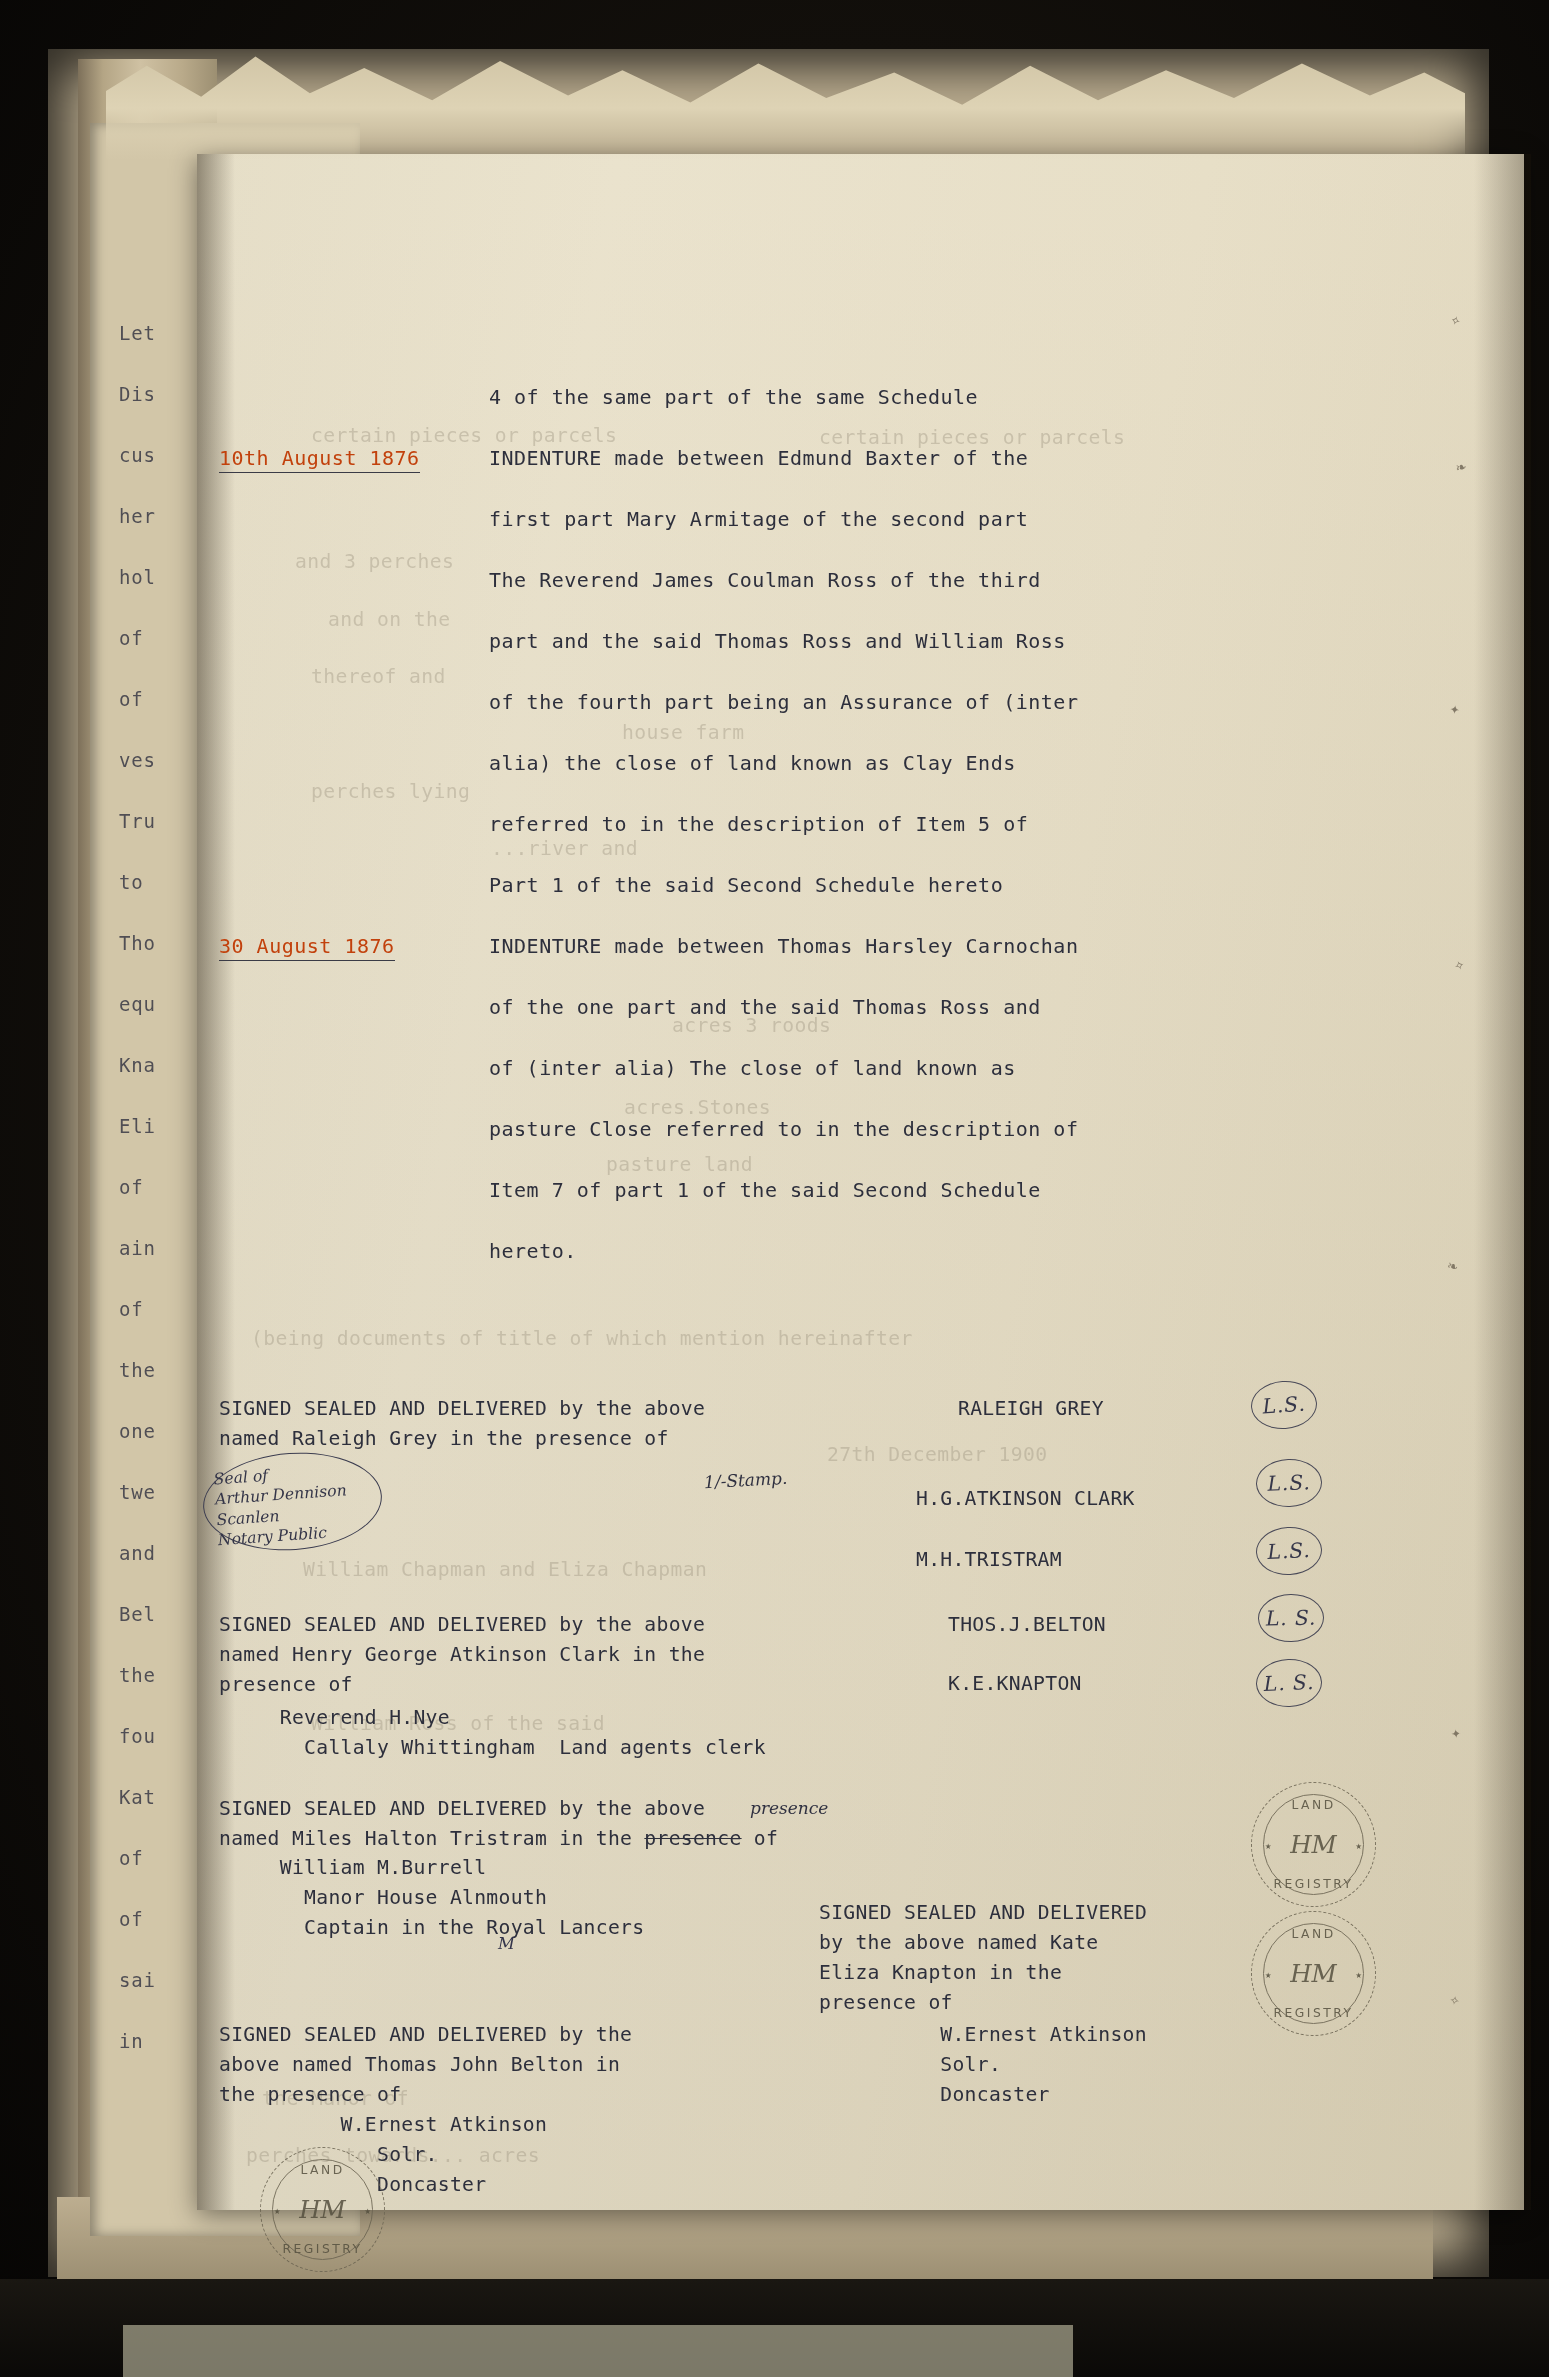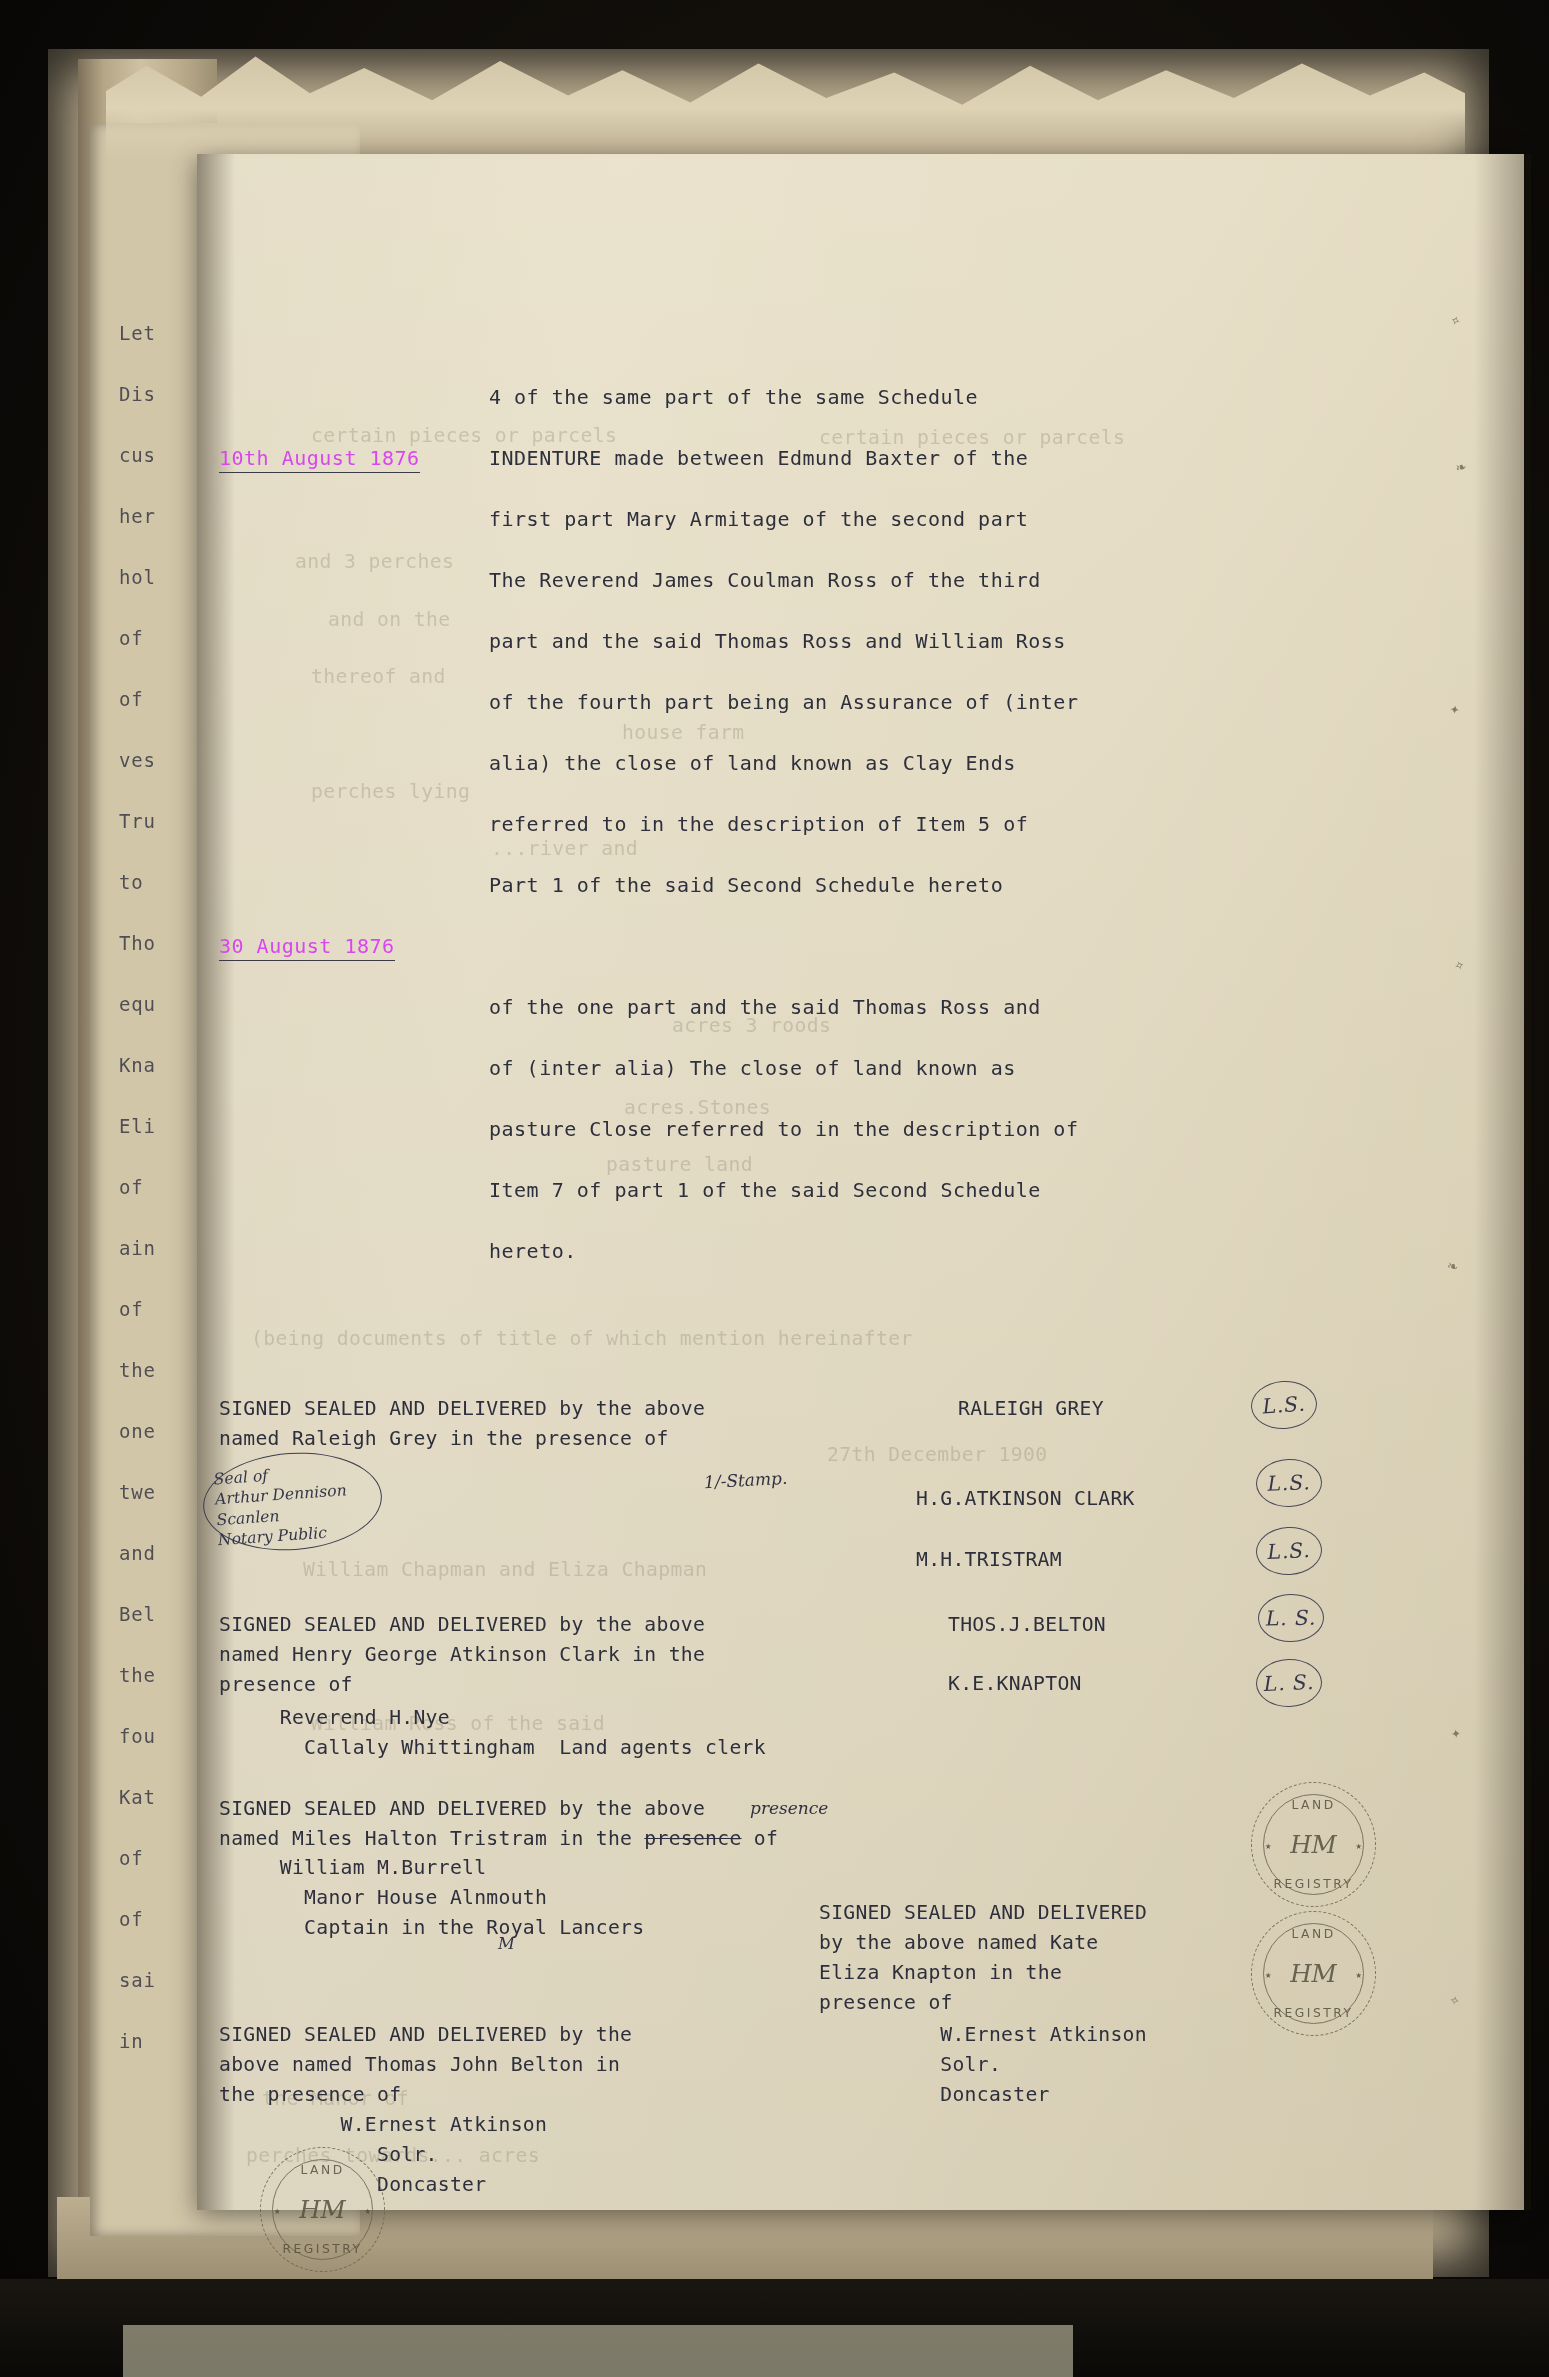--- a/index.html
+++ b/index.html
@@ -161,21 +161,21 @@
     letter-spacing: 0.5px;
   }
   .body-line {
     display: flex;
     align-items: baseline;
     height: 61px;
   }
   .date-col {
     width: 270px;
     flex: 0 0 270px;
-    color: #d946ef;
+    color: #c2410c;
   }
   .date-col .u {
     border-bottom: 1.6px solid #3a3b46;
     padding-bottom: 1.6px;
   }
   .text-col { flex: 1 1 auto; }
 
   
   .exec {
     position: absolute;
@@ -396,20 +396,21 @@
       <span class="date-col"></span>
       <span class="text-col">referred to in the description of Item 5 of</span>
     </div>
     <div class="body-line">
       <span class="date-col"></span>
       <span class="text-col">Part 1 of the said Second Schedule hereto</span>
     </div>
 
     <div class="body-line">
       <span class="date-col"><span class="u">30 August 1876</span></span>
+      <span class="text-col">INDENTURE made between Thomas Harsley Carnochan</span>
     </div>
     <div class="body-line">
       <span class="date-col"></span>
       <span class="text-col">of the one part and the said Thomas Ross and</span>
     </div>
     <div class="body-line">
       <span class="date-col"></span>
       <span class="text-col">of (inter alia) The close of land known as</span>
     </div>
     <div class="body-line">

